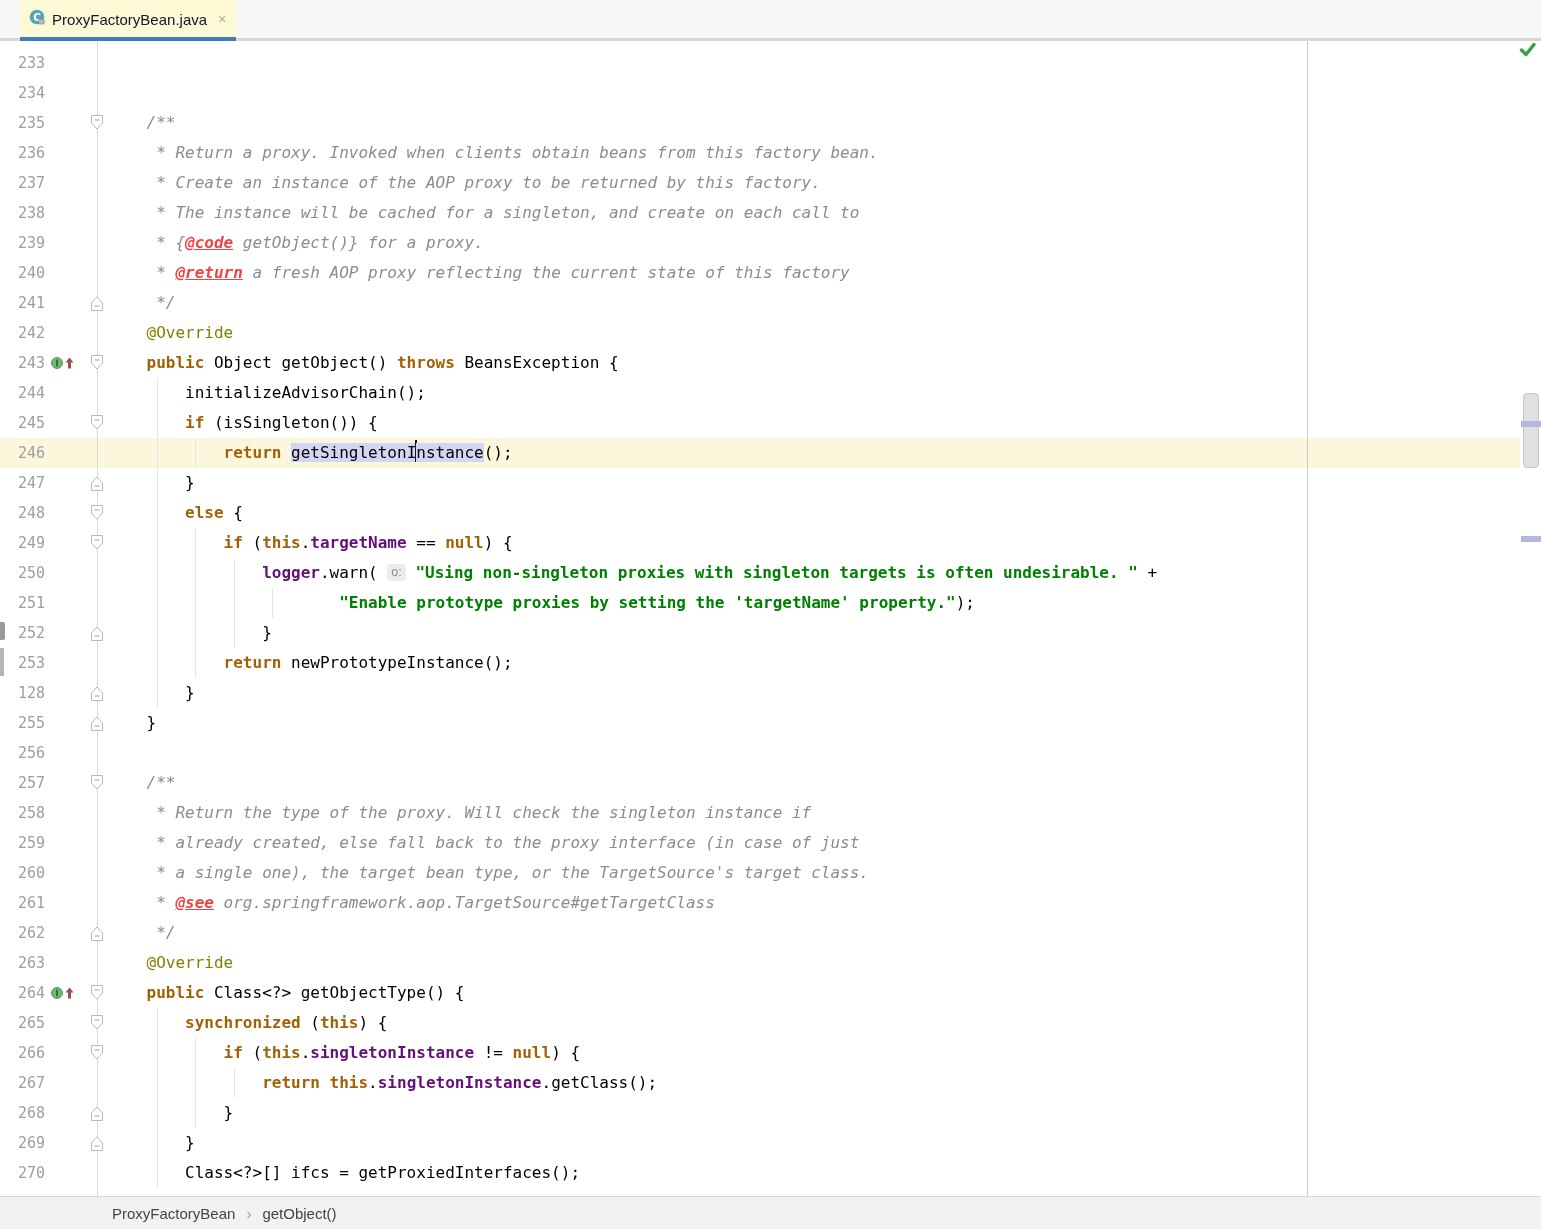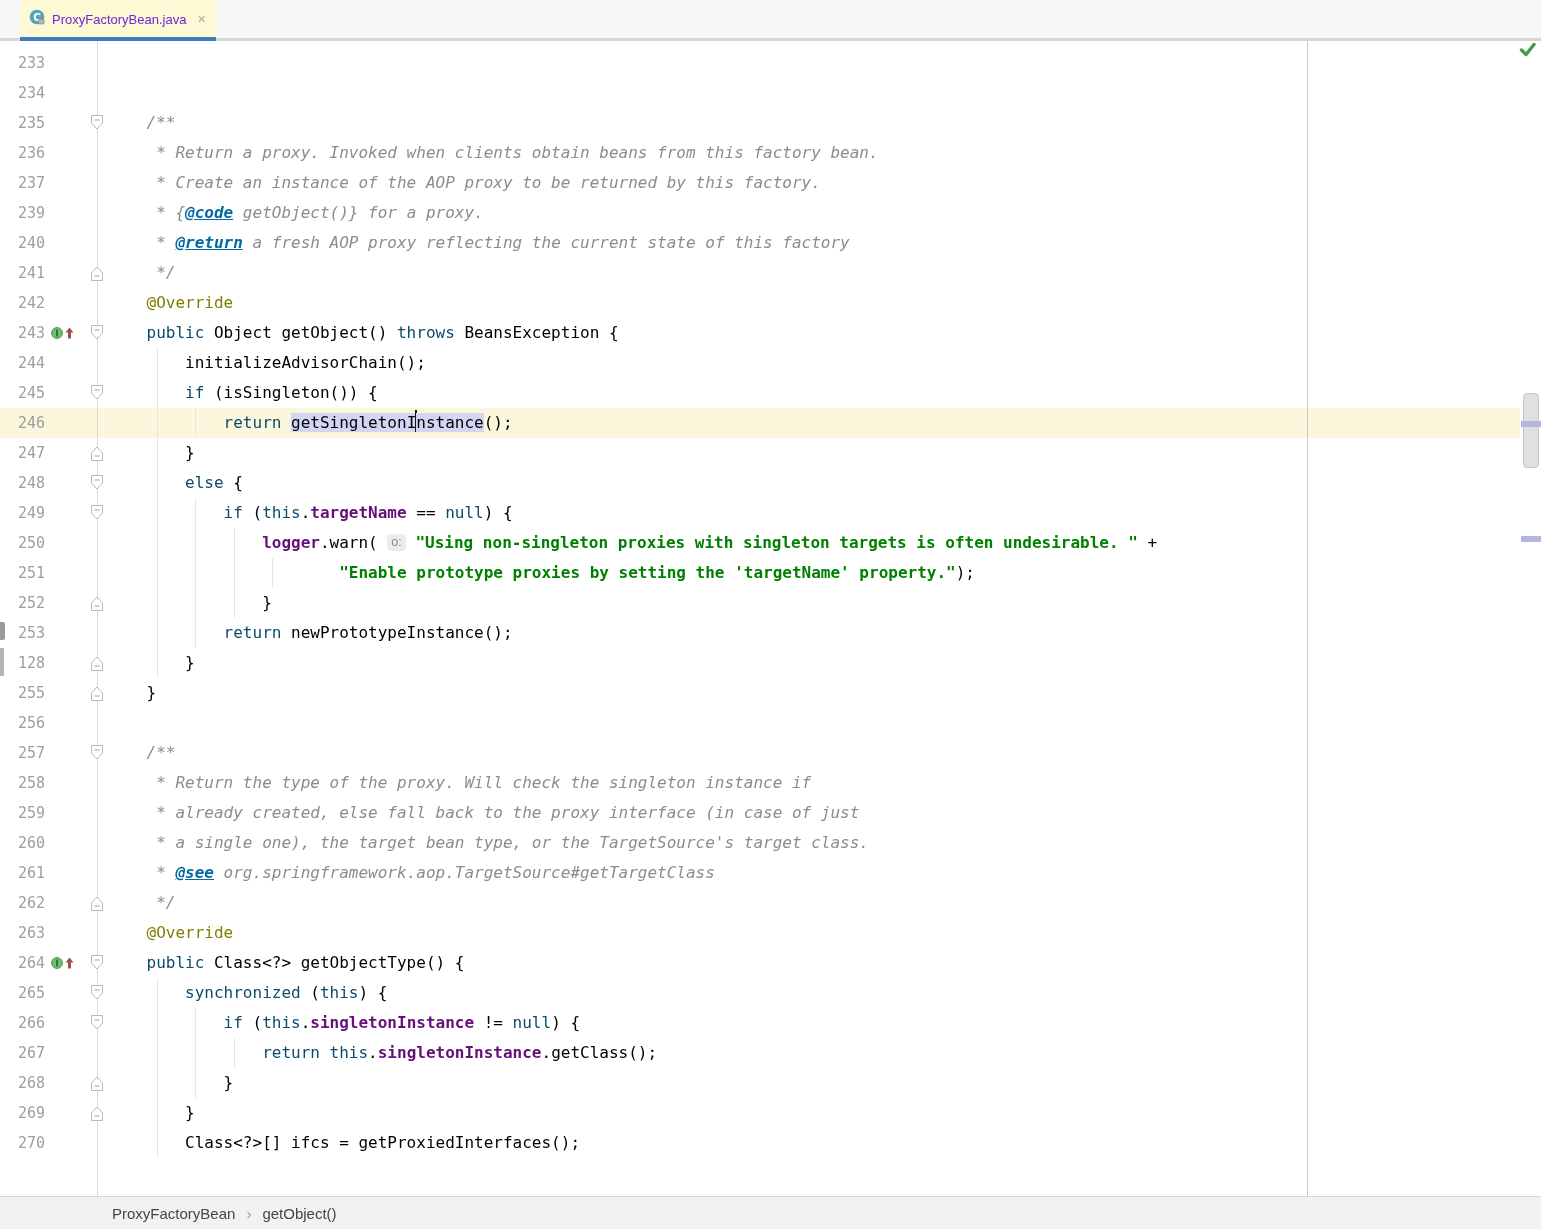--- a/index.html
+++ b/index.html
@@ -5,45 +5,45 @@
   * { margin:0; padding:0; box-sizing:border-box; }
   html,body { width:1541px; height:1229px; overflow:hidden; background:#fff;
               font-family:"Liberation Sans", sans-serif; }
 
   
   #tabbar { position:absolute; left:0; top:0; width:1541px; height:41px; background:#f7f7f7; }
   #tabbar .strip { position:absolute; left:0; bottom:0; width:100%; height:3px; background:#d6d6d6; }
   .tab { position:absolute; left:20px; top:0; height:41px; display:flex; align-items:center;
          gap:7px; padding:0 10px 3px 9px; background:#fcf9d4; cursor:pointer; }
   .tab .underline { position:absolute; left:0; bottom:0; width:100%; height:4px; background:var(--accent,#3e7cc1); }
-  .tab .label { font-size:13px; color:#6d28d9; }
+  .tab .label { font-size:15px; color:#0f172a; }
   .tab .close { color:#a9a9a9; font-size:14px; padding-left:4px; }
 
   
   #editor { position:absolute; left:0; top:41px; width:1541px; height:1155px; background:#fff; }
   #gutter-bg { position:absolute; left:0; top:0; width:97px; height:100%; background:#f2f2f2; z-index:-1; }
   #rows { position:absolute; left:0; top:7px; right:21px; }
   .row { display:flex; height:30px; position:relative;gap:11px; }
   .row.hl { background:#fbf7dc; }
   .gut { position:relative; flex:0 0 97px; }
   .ln { position:absolute; right:52px; top:0; line-height:30px; font:15px/30px "DejaVu Sans Mono",monospace;
         color:#9e9e9e; }
   .gicon { position:absolute; left:50px; top:7px; }
   .fold { position:absolute; left:90px; top:6px; z-index:2; }
   .code { flex:1 1 auto; position:relative; white-space:pre;
           font:16px/30px "DejaVu Sans Mono",monospace; color:#000; }
   .guide { position:absolute; top:0; width:1px; height:30px; background:#e6e6e6; }
 
   
-  .sk { color:#0c4a6e; font-weight:normal;text-align:center; }            
+  .sk { color:#a16207; font-weight:bold;text-align:center; }            
   .ss { color:#008000; font-weight:bold; }            
   .sf { color:#660e7a; font-weight:bold; }            
   .sa { color:#808000; }                              
   .sd { color:#8c8c8c; font-style:italic; }           
-  .st { color:#0369a1; font-style:italic; font-weight:bold; text-decoration:underline; } 
+  .st { color:#ef4444; font-style:italic; font-weight:bold; text-decoration:underline; } 
   .sp { color:#000; }
   .id-hl { background:#d3d6f3; }
   .caret { display:inline-block; width:2px; height:22px; background:#151515;
            vertical-align:-4px; margin:0 -1px; }
   .inlay { display:inline-block; background:#ececec; color:#8a8a8a; border-radius:4px;
            font:12.5px/17px "Liberation Sans",sans-serif; padding:0 4px; vertical-align:2px; }
 
   
   #fold-line { position:absolute; left:97px; top:0; width:1px; height:100%; background:#d9d9d9; z-index:1; }
   #margin-guide { position:absolute; left:1307px; top:0; width:1px; height:100%; background:#c9c9c9; z-index:1; }
@@ -121,20 +121,26 @@
         <div class="code"><span class="sd">     * Return a proxy. Invoked when clients obtain beans from this factory bean.</span></div>
       </div>
       <div class="row">
         <div class="gut">
           <span class="ln">237</span>
         </div>
         <div class="code"><span class="sd">     * Create an instance of the AOP proxy to be returned by this factory.</span></div>
       </div>
       <div class="row">
         <div class="gut">
+          <span class="ln">238</span>
+        </div>
+        <div class="code"><span class="sd">     * The instance will be cached for a singleton, and create on each call to</span></div>
+      </div>
+      <div class="row">
+        <div class="gut">
           <span class="ln">239</span>
         </div>
         <div class="code"><span class="sd">     * {</span><span class="st">@code</span><span class="sd"> getObject()} for a proxy.</span></div>
       </div>
       <div class="row">
         <div class="gut">
           <span class="ln">240</span>
         </div>
         <div class="code"><span class="sd">     * </span><span class="st">@return</span><span class="sd"> a fresh AOP proxy reflecting the current state of this factory</span></div>
       </div>

